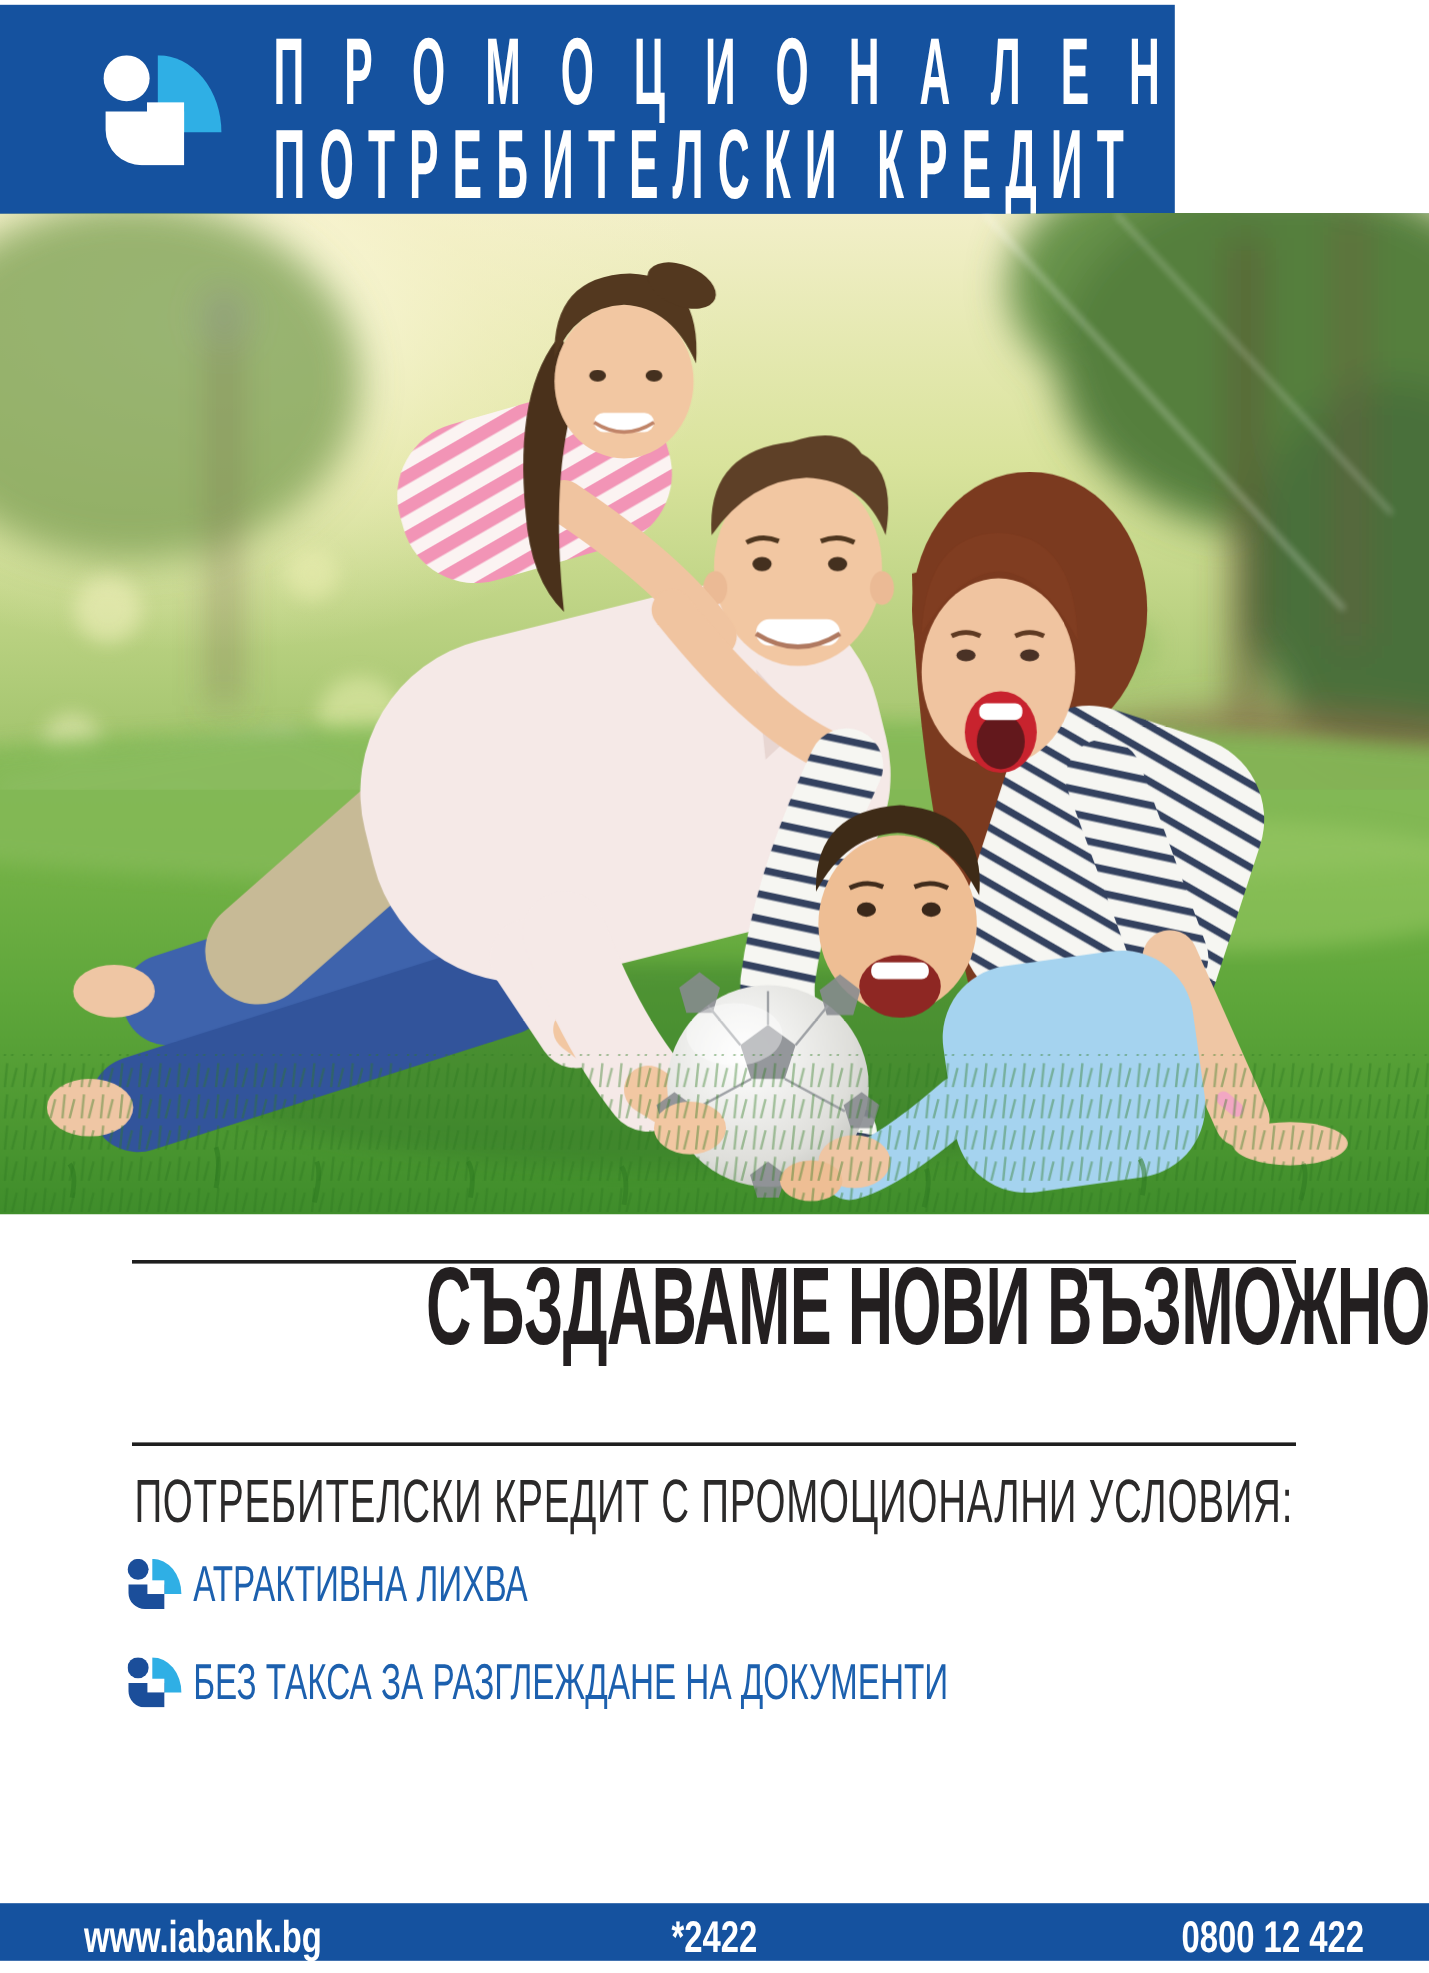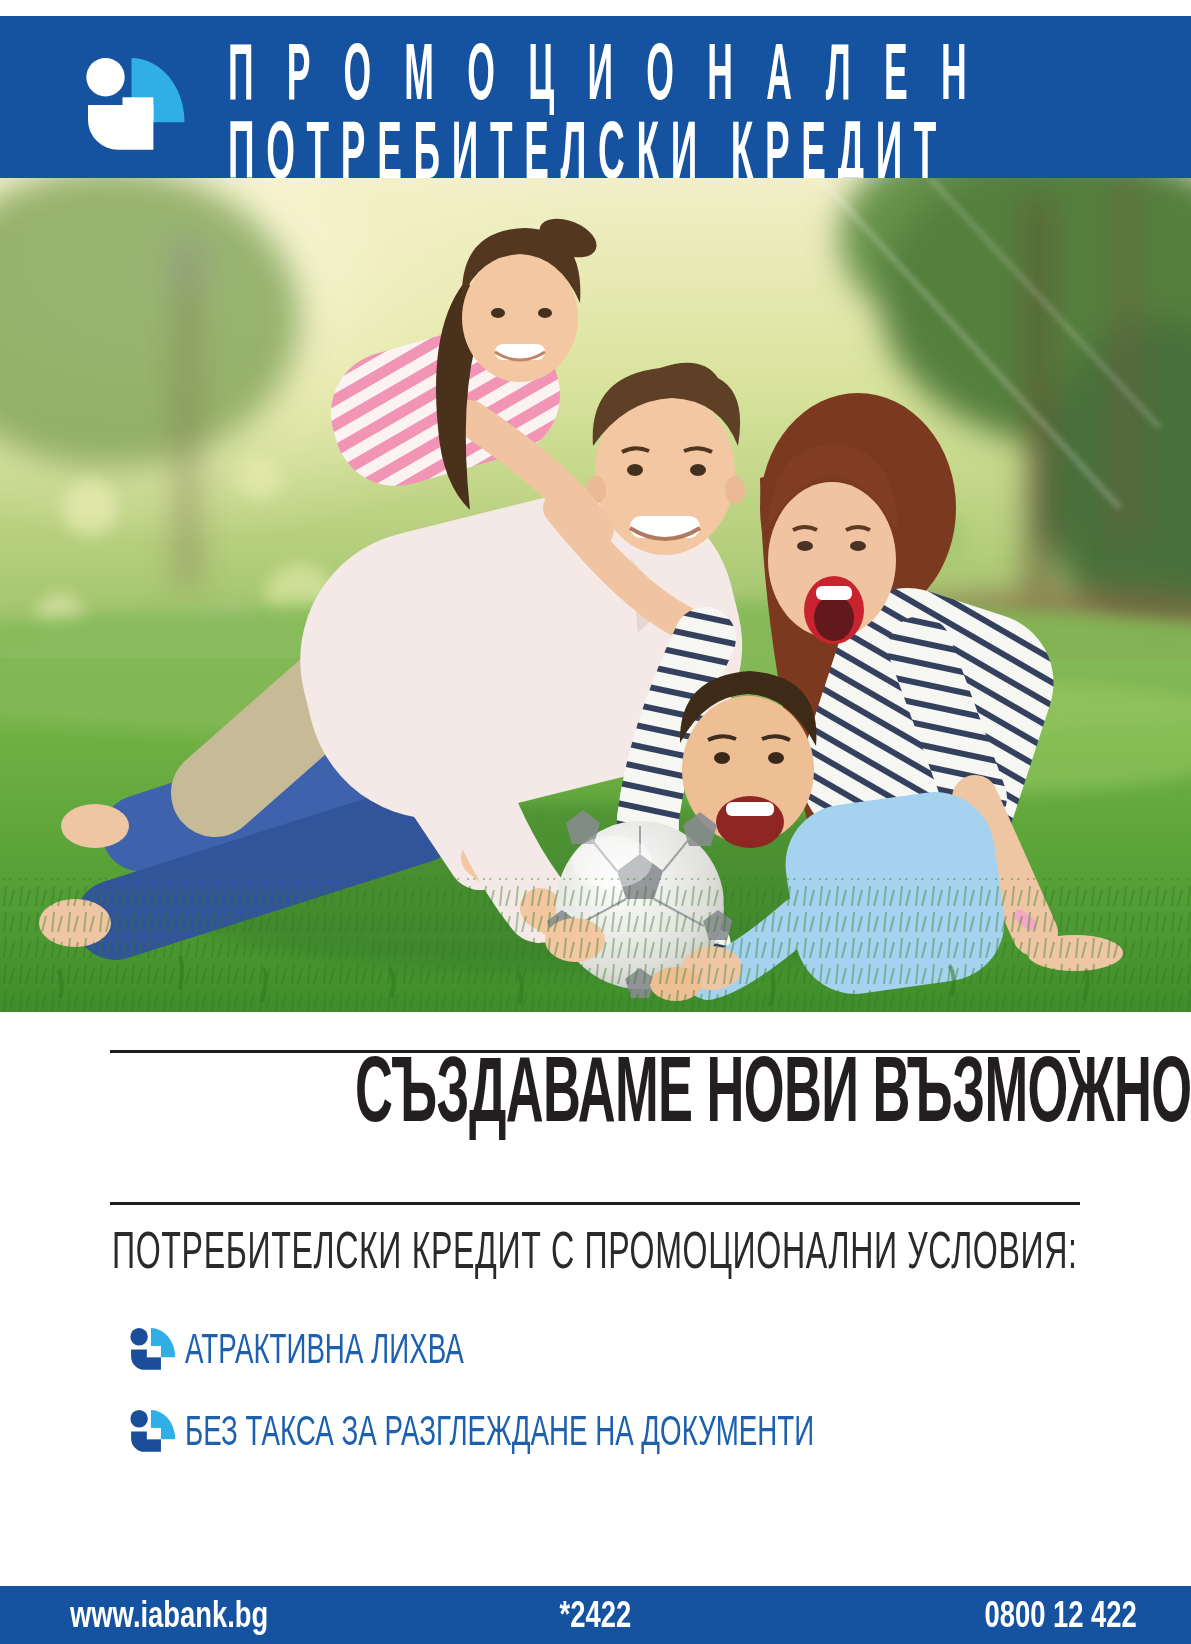--- a/index.html
+++ b/index.html
@@ -2,21 +2,21 @@
 <html><head>
 <meta charset="utf-8">
 <style>
   html,body{margin:0;padding:0;background:#e8e8e8;}
   .page{
     position:relative;width:1191px;height:1644px;margin:0 auto;
     background:#ffffff;overflow:hidden;
     font-family:"Liberation Sans", sans-serif;
   }
   
-  .topbar{position:absolute;top:16px;left:0;width:1191px;height:178px;background:#15529F;}
+  .topbar{position:absolute;top:4px;left:0;width:979px;height:178px;background:#15529F;}
   .logo-lg{
     position:absolute;left:86px;top:42px;width:100px;height:92px;
     --logo-main:#FFFFFF;--logo-accent:#2FAFE5;--logo-gap:#FFFFFF;
   }
   .top-titles{position:absolute;left:228px;top:22px;color:#FFFFFF;font-weight:bold;}
   .top-line1{
     display:inline-block;font-size:79px;line-height:68px;letter-spacing:74px;
     transform:scaleX(.45);transform-origin:left center;white-space:nowrap;
   }
   .top-line2{
@@ -36,33 +36,33 @@
   .headline .hl{
     display:inline-block;font-size:92px;line-height:75px;letter-spacing:-1px;
     transform:scaleX(.57);white-space:nowrap;
   }
   .headline .row{height:75px;}
   .subheadline{
     position:absolute;left:112px;top:212px;font-size:51px;line-height:54px;
     color:#2B2A2A;letter-spacing:1px;
     transform:scaleX(.63);transform-origin:left center;white-space:nowrap;
   }
-  .bullets{position:absolute;left:130px;top:286px;width:1000px;margin-top:29px;}
+  .bullets{position:absolute;left:106px;top:286px;width:1000px;}
   .bullet-row{display:flex;align-items:center;height:44px;margin-bottom:38px;}
   .bullet-icon{
     width:46px;height:42px;margin-right:9px;flex:none;
     --logo-main:#1B4E9A;--logo-accent:#2FAFE5;--logo-gap:#FFFFFF;
   }
   .bullet-label{
     display:inline-block;font-size:42px;color:#1C60AE;
     transform:scaleX(.66);transform-origin:left center;white-space:nowrap;
   }
   
   .bottombar{
-    position:absolute;top:1586px;left:0;width:1191px;height:58px;background:#15529F;
+    position:absolute;top:1586px;left:0;width:1191px;height:48px;background:#15529F;
     color:#FFFFFF;font-weight:bold;
   }
   .foot-site{position:absolute;left:70px;top:0;line-height:58px;font-size:37px;
     transform:scaleX(.74);transform-origin:left center;white-space:nowrap;}
   .foot-center{position:absolute;left:0;top:0;width:100%;text-align:center;line-height:58px;}
   .foot-center span{display:inline-block;font-size:37px;transform:scaleX(.74);white-space:nowrap;}
   .foot-phone{position:absolute;right:54px;top:0;line-height:58px;font-size:37px;
     transform:scaleX(.74);transform-origin:right center;white-space:nowrap;}
   .defs-holder{position:absolute;width:0;height:0;overflow:hidden;}
 </style>

